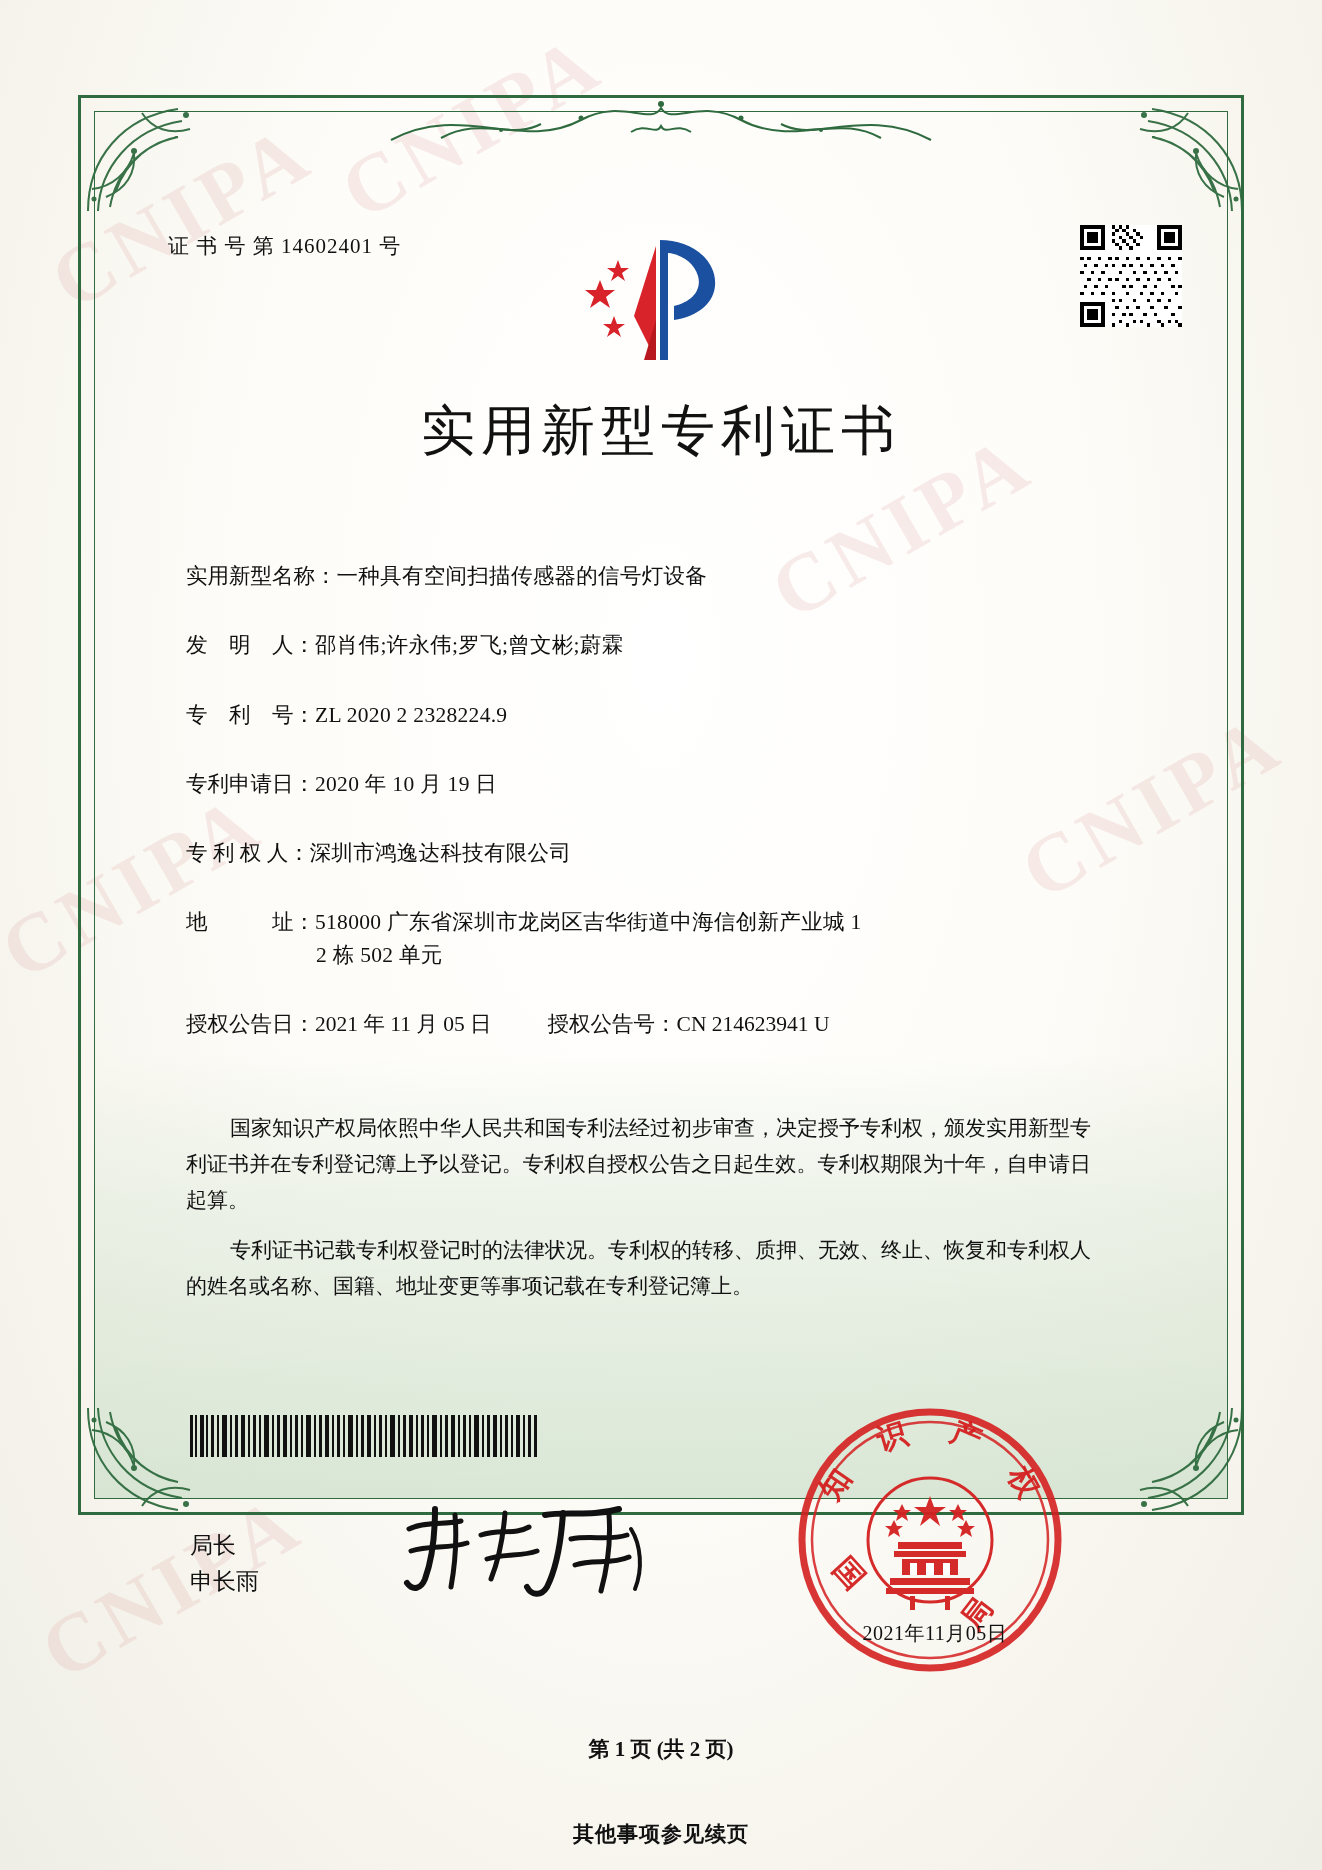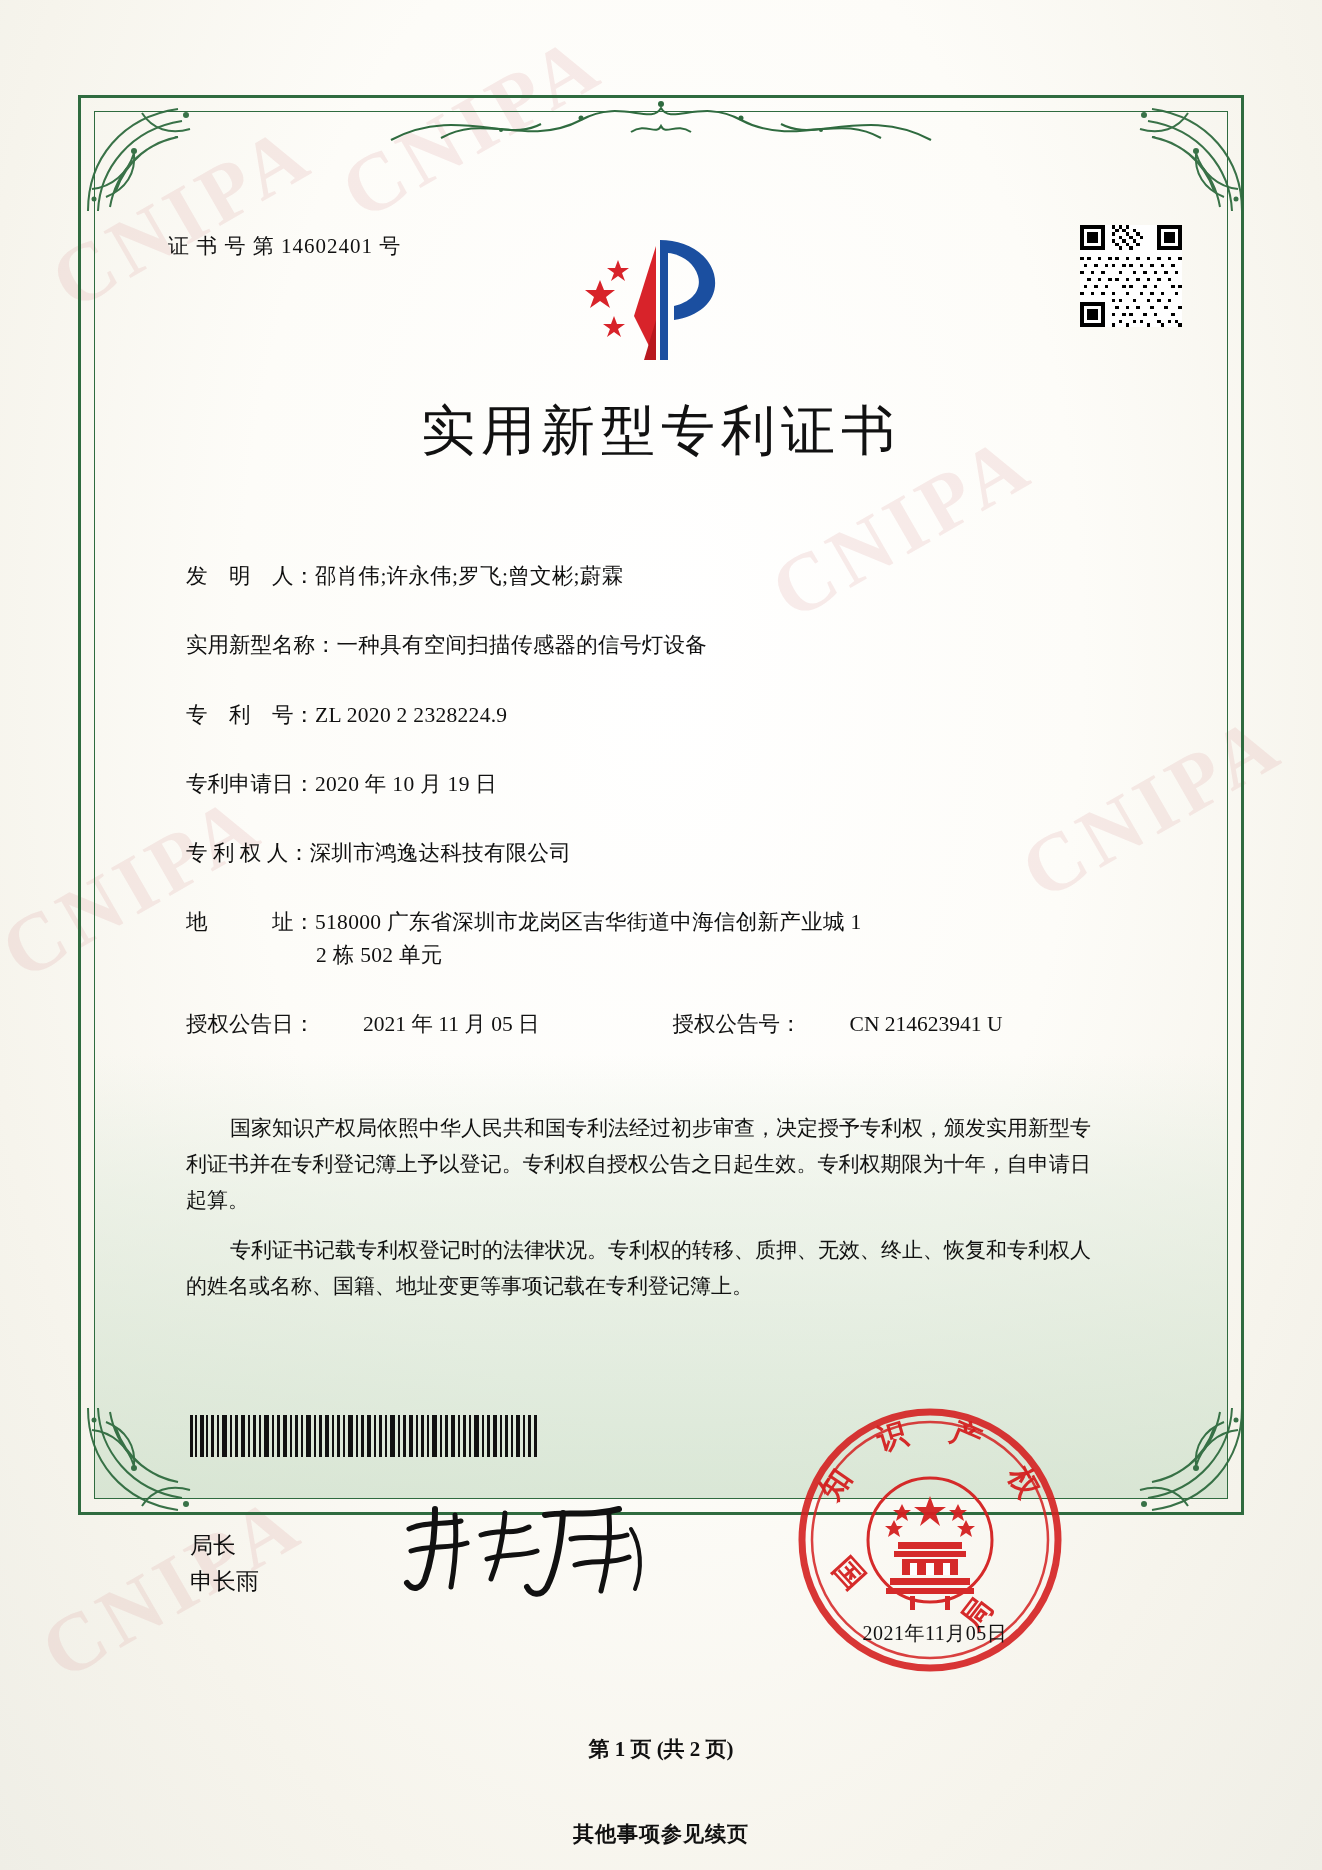--- a/index.html
+++ b/index.html
@@ -162,23 +162,22 @@
     letter-spacing: 0.3px;
   }
   .field-value .cont {
     display: block;
     margin-left: 1px;
   }
   .row-inline {
     display: flex;
     align-items: flex-start;
     margin-bottom: 30px;
-    gap: 48px;
-  }
-  .row-inline .seg2 { margin-left: 85px; }
+  }
+  .row-inline .seg2 { margin-left: 56px; }
 
   
   #paragraphs {
     position: absolute;
     left: 186px;
     top: 1110px;
     width: 905px;
     font-size: 21px;
     line-height: 1.72;
     color: #111;
@@ -502,27 +501,27 @@
         <polygon points="58,88 61,96 69,96 62,101 65,109 58,104 51,109 54,101 47,96 55,96"></polygon>
       </g>
     </svg>
   </div>
 
   <div id="doc-title">实用新型专利证书</div>
 
   <div id="fields">
 
     <div class="field-row">
+      <span class="field-label">实用新型名称：</span>
+      <span class="field-value">一种具有空间扫描传感器的信号灯设备</span>
+    </div>
+
+    <div class="field-row">
       <span class="field-label">发　明　人：</span>
       <span class="field-value">邵肖伟;许永伟;罗飞;曾文彬;蔚霖</span>
-    </div>
-
-    <div class="field-row">
-      <span class="field-label">实用新型名称：</span>
-      <span class="field-value">一种具有空间扫描传感器的信号灯设备</span>
     </div>
 
     <div class="field-row">
       <span class="field-label">专　利　号：</span>
       <span class="field-value">ZL 2020 2 2328224.9</span>
     </div>
 
     <div class="field-row">
       <span class="field-label">专利申请日：</span>
       <span class="field-value">2020 年 10 月 19 日</span>

